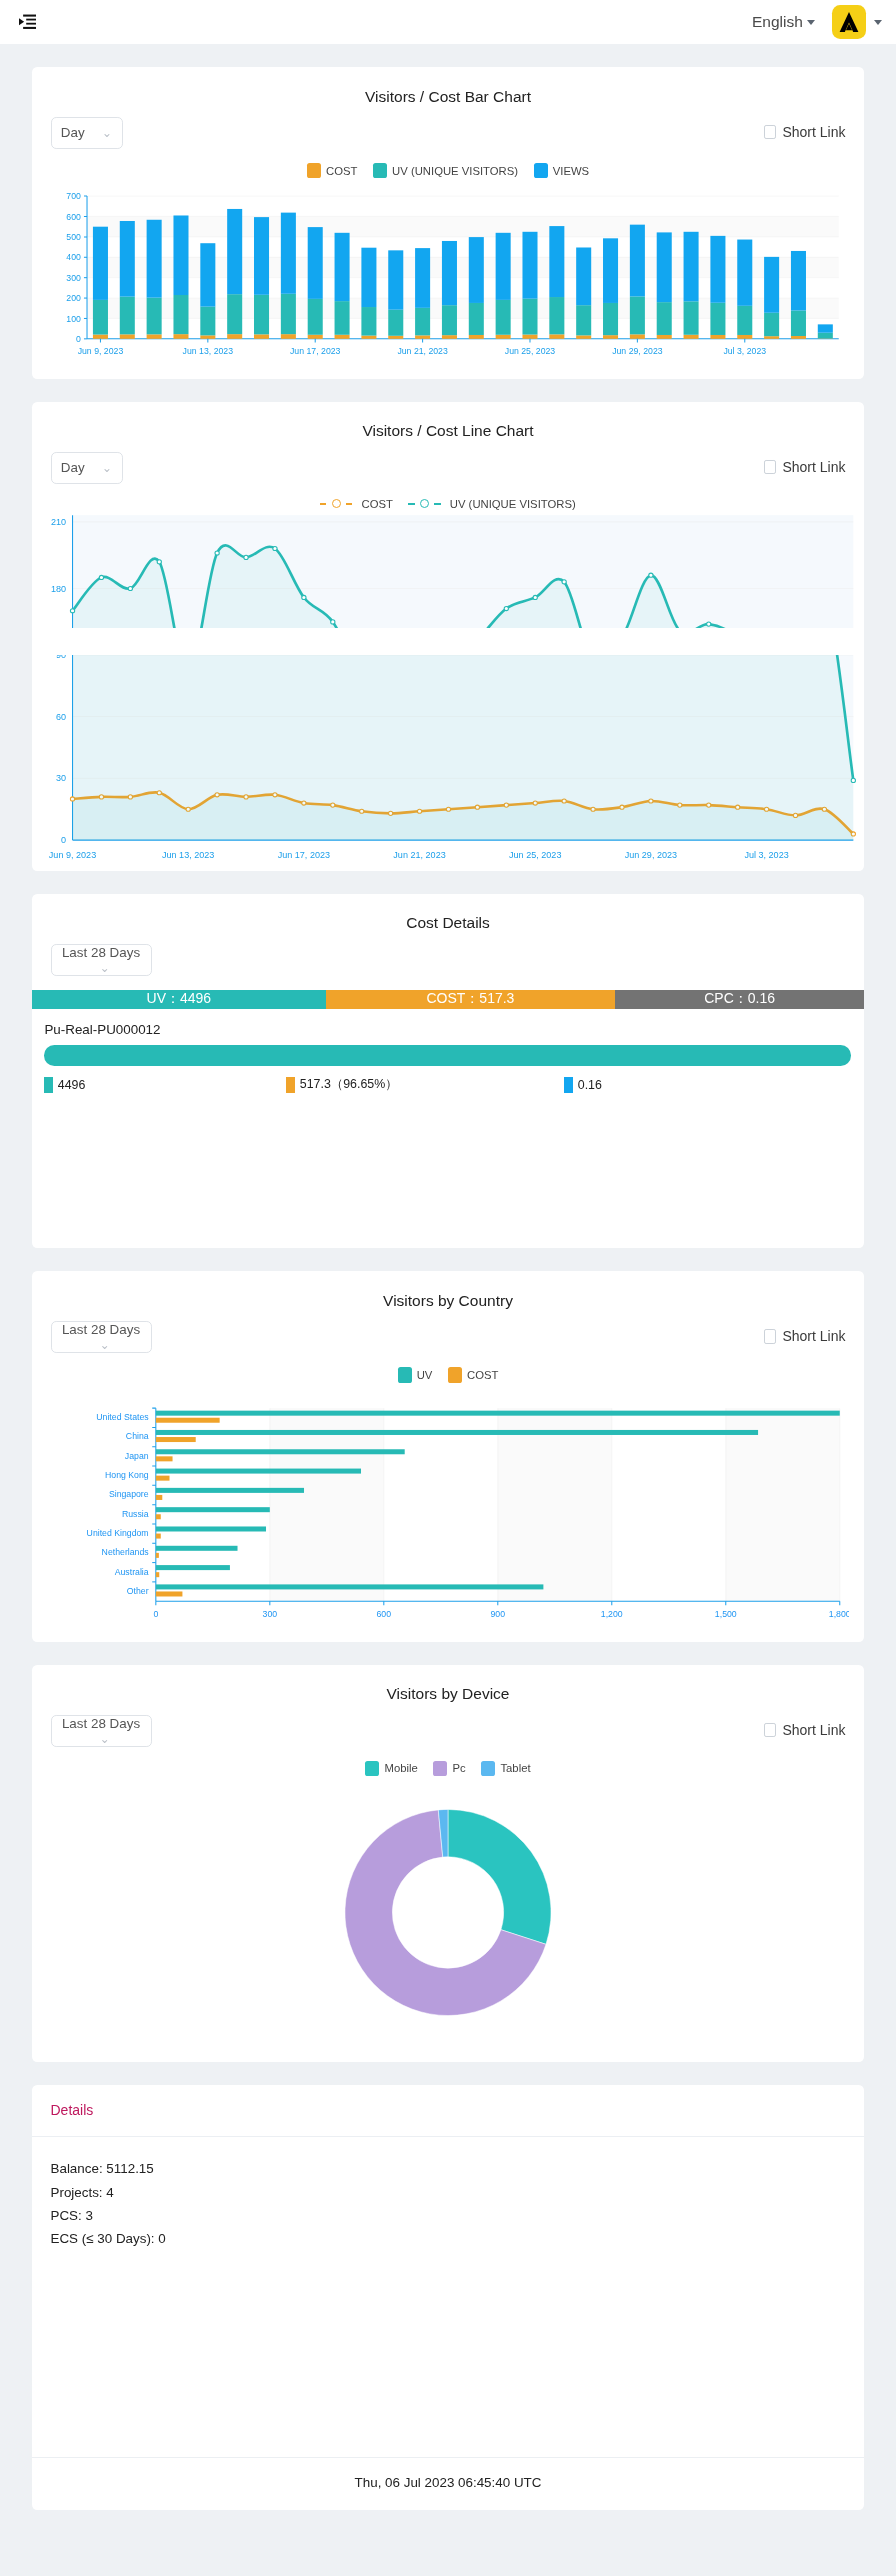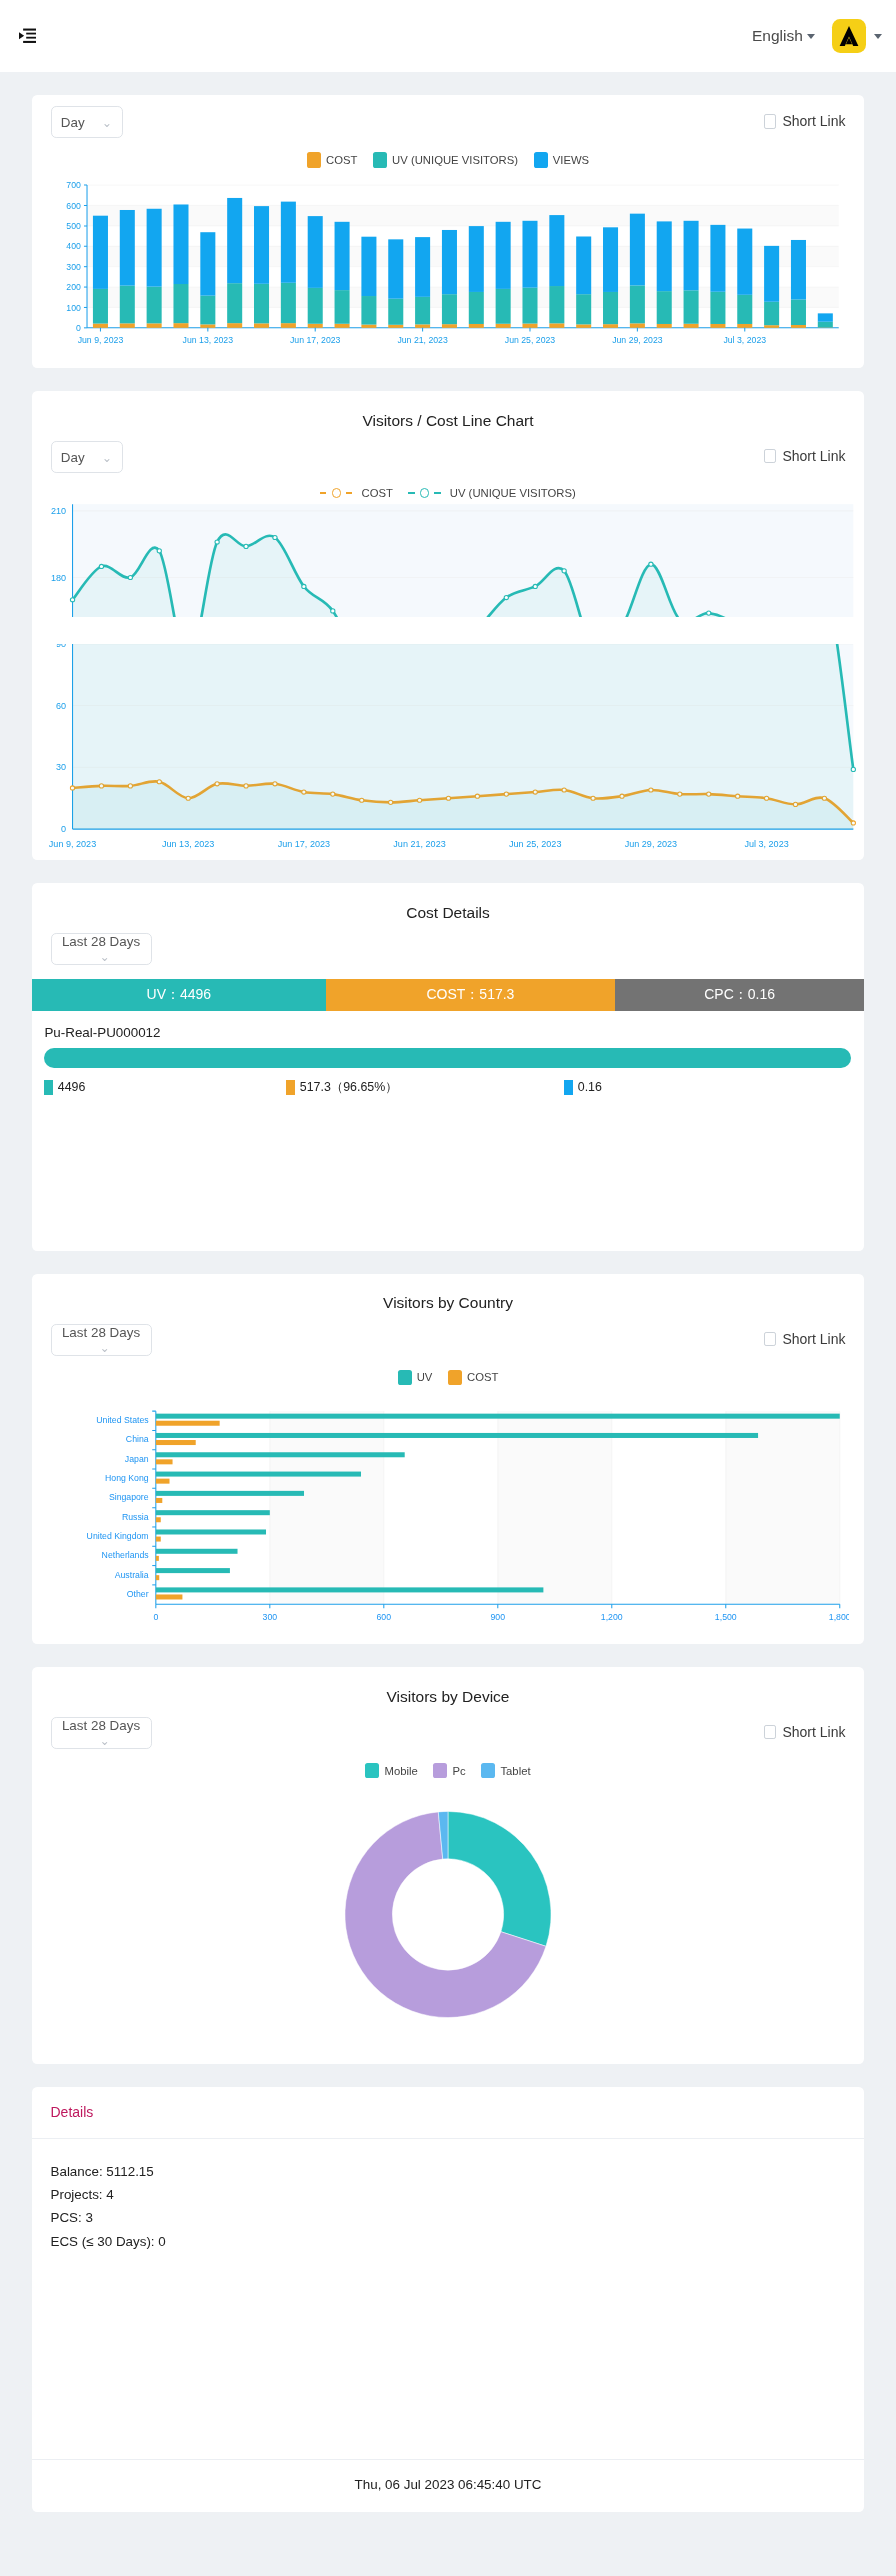--- a/index.html
+++ b/index.html
@@ -6,21 +6,21 @@
   html, body {
     width: 896px;
     background: #eef1f4;
     font-family: "Liberation Sans", "DejaVu Sans", sans-serif;
     color: #333;
   }
   body { padding-bottom: 31px; }
 
   
   .topbar {
-    height: 72px;
+    height: 44px;
     background: #ffffff;
     display: flex;
     align-items: center;
     padding: 0 14.4px 0 13.4px;
   }
   .menu-toggle {
     width: 28px; height: 28px;
     display: flex; align-items: center; justify-content: center;
     cursor: pointer;
   }
@@ -128,21 +128,21 @@
   .linechart-gap { height: 27px; background: #fff; }
   .linechart-clip-bottom { height: 216px; overflow: hidden; position: relative; }
   .lc-inner { position: absolute; left: 0; width: 100%; }
 
   
   .cd-bar {
     display: flex; width: 100%;
     margin-top: 14.4px;
   }
   .cd-seg {
-    height: 32px;
+    height: 19px;
     display: flex; align-items: center; justify-content: center;
     color: #fff; font-size: 14px;
   }
   .cd-project-name {
     padding: 13.4px 12.4px 0 12.4px;
     font-size: 13.4px; color: #222;
   }
   .cd-track {
     margin: 8.2px 12.4px 0 12.4px;
     height: 20.6px;
@@ -199,20 +199,21 @@
         <path d="M23 26 L29 39 L17 39 Z" fill="#000"></path>
       </svg>
     </div>
     <span class="caret-down"></span>
   </div>
 </div>
 
 <div class="page">
 
   <div class="card">
+    <div class="card-title">Visitors / Cost Bar Chart</div>
     <div class="controls-row">
       <div class="select-box">
         <span>Day</span>
         <span class="chev">⌄</span>
       </div>
       <div class="shortlink">
         <span class="cb"></span>
         <span>Short Link</span>
       </div>
     </div>

